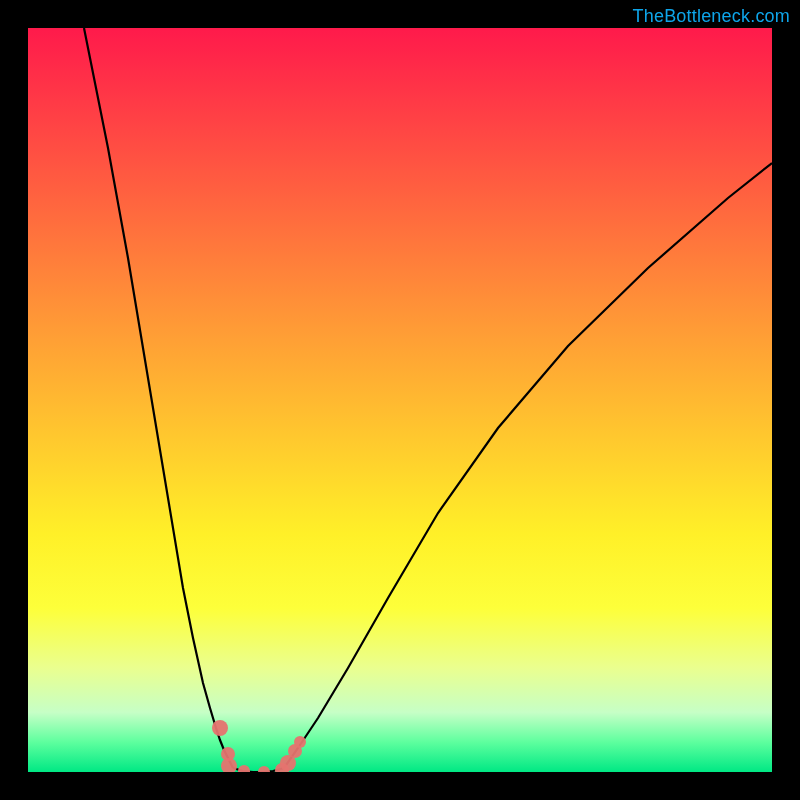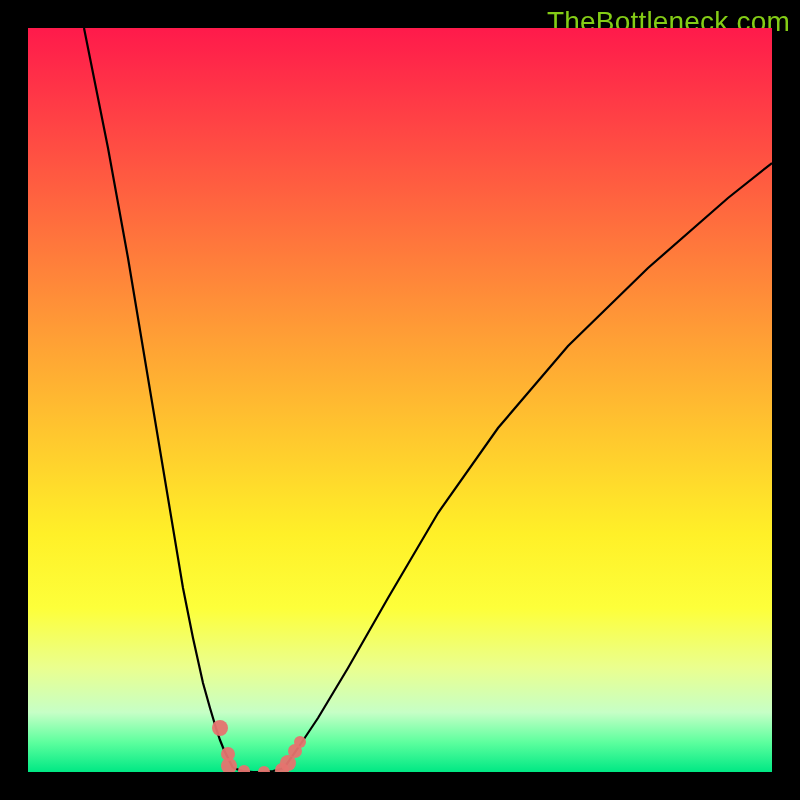--- a/index.html
+++ b/index.html
@@ -38,22 +38,22 @@
       #fdff3a 78%,
       #eaff8f 86%,
       #c6ffc6 92%,
       #5dff9e 96%,
       #00e884 100%);
   }
   .watermark {
     position: absolute;
     top: 6px;
     right: 10px;
-    color: #84cc16;
-    font-size: 28px;
+    color: #0ea5e9;
+    font-size: 18px;
     font-weight: 500;
     letter-spacing: 0.2px;
     user-select: none;
   }
   svg.curve {
     position: absolute;
     left: 0; top: 0;
     width: 744px;
     height: 744px;
   }

